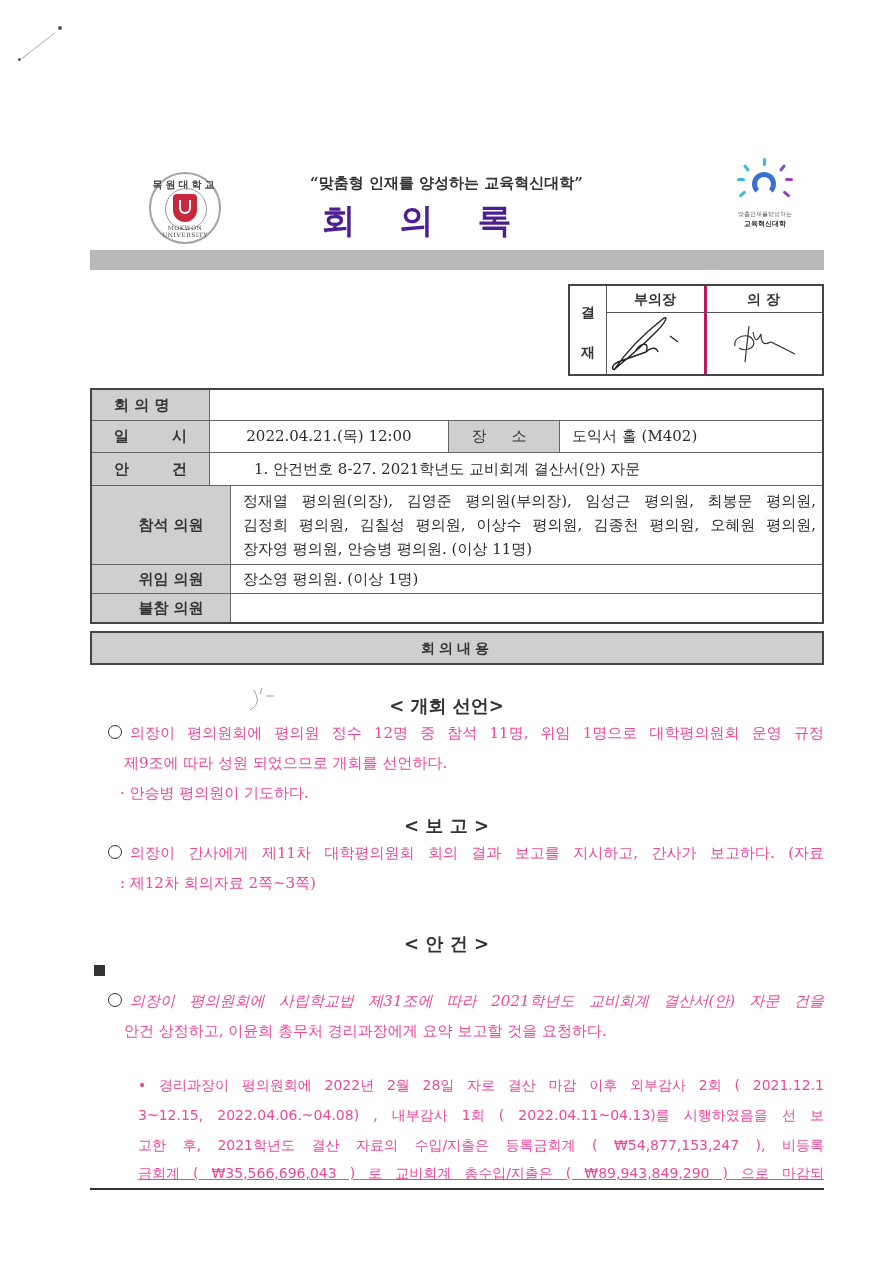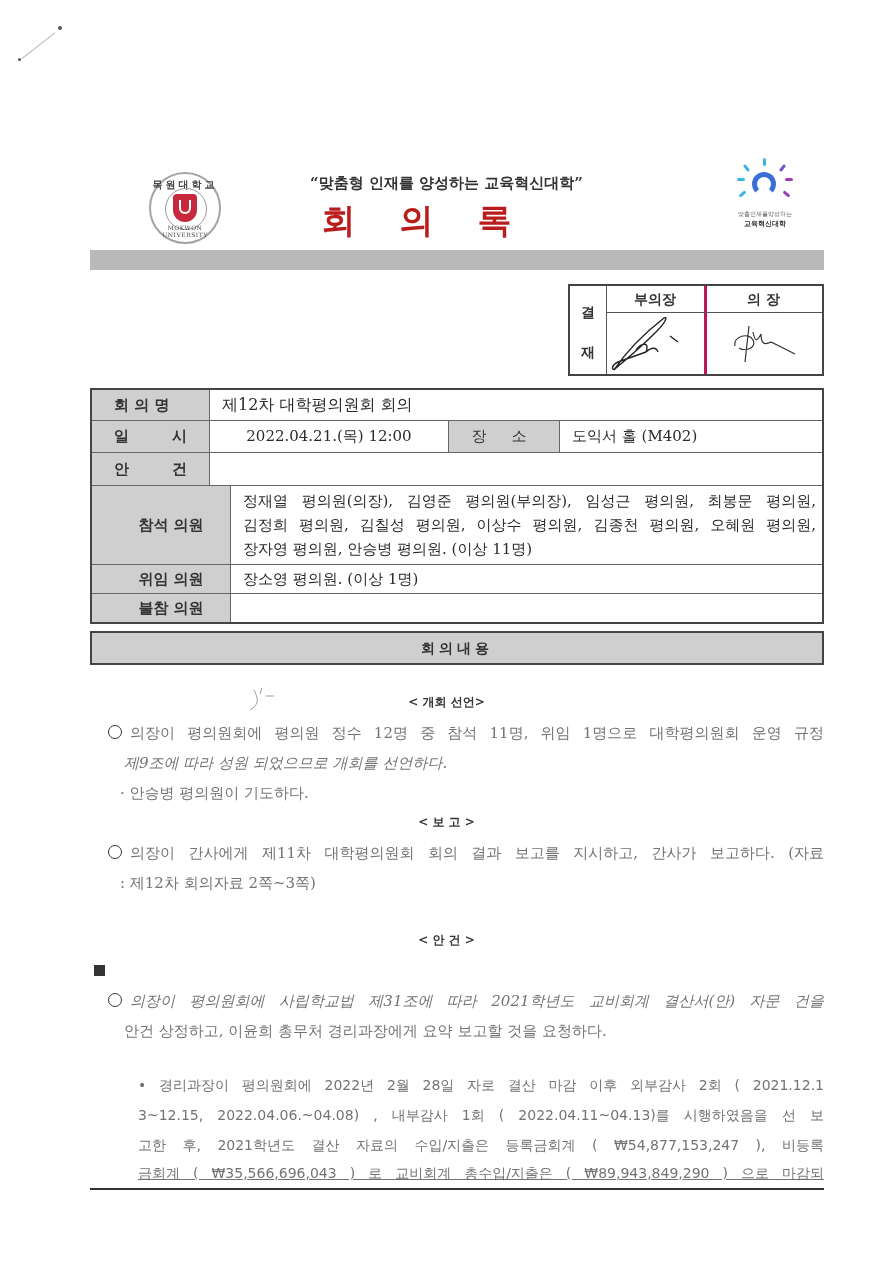--- a/index.html
+++ b/index.html
@@ -14,21 +14,21 @@
 
   
   .logo-left { left: 123px; top: 172px; width: 72px; height: 72px; border-radius: 50%; border: 2px solid #a3a3a3; box-sizing: border-box; margin-left: 26px; }
   .logo-left .inner { position: absolute; left: 14px; top: 14px; width: 40px; height: 40px; border-radius: 50%; border: 1px solid #999; }
   .logo-left .crest { position: absolute; left: 22px; top: 20px; width: 24px; height: 28px; background: #c8283c; border-radius: 4px 4px 12px 12px; }
   .logo-left .crest::after { content: ""; position: absolute; left: 6px; top: 6px; width: 12px; height: 14px; border: 2px solid #fff; border-top: none; border-radius: 0 0 7px 7px; box-sizing: border-box; }
   .logo-left .ring-text-top { position: absolute; left: 0; top: 4px; width: 100%; text-align: center; font-size: 10px; font-weight: bold; color: #444; letter-spacing: 3px; }
   .logo-left .ring-text-bot { position: absolute; left: 0; bottom: 4px; width: 100%; text-align: center; font-size: 6px; color: #444; letter-spacing: 0.5px; }
 
   .slogan { left: 0; width: 893px; top: 174px; text-align: center; font-size: 15px; font-weight: bold; color: #333; }
-  .doc-title { left: 0; width: 833px; top: 198px; text-align: center; font-size: 34px; font-weight: bold; color: #b91c1c; letter-spacing: 44px; text-indent: 44px; }
+  .doc-title { left: 0; width: 833px; top: 198px; text-align: center; font-size: 34px; font-weight: bold; color: #4c1d95; letter-spacing: 44px; text-indent: 44px; }
 
   .logo-right { left: 733px; top: 158px; width: 64px; height: 76px; }
   .logo-right .bulb { position: absolute; left: 19px; top: 14px; width: 24px; height: 24px; border-radius: 50%; border: 5px solid #3a6fd8; border-bottom-color: transparent; box-sizing: border-box; }
   .logo-right .ray { position: absolute; width: 3px; height: 8px; border-radius: 2px; }
   .logo-right .cap1 { position: absolute; left: 0; top: 52px; width: 64px; text-align: center; font-size: 6px; color: #666; font-family: "DejaVu Sans", sans-serif; }
   .logo-right .cap2 { position: absolute; left: 0; top: 61px; width: 64px; text-align: center; font-size: 7px; font-weight: bold; color: #333; font-family: "DejaVu Sans", sans-serif; }
 
   .gray-band { left: 90px; top: 250px; width: 734px; height: 20px; background: #b9b9b9; }
 
   
@@ -48,22 +48,22 @@
   .info .lbl { width: 118px; flex: none; background: #cfcfcf; border-right: 1px solid #666; display: flex; align-items: center; justify-content: center; font-size: 15px; font-weight: bold; color: #333; padding-left: 20px; }
   .info .val { flex: 1; font-size: 15px; color: #2a2a2a; padding: 0 12px; display: flex; align-items: center; }
   .lbl.spread { justify-content: space-between; padding: 0 22px; box-sizing: border-box; }
   .info .val.multi { display: block; padding: 3px 6px 3px 12px; line-height: 24px; }
   .date-cell { width: 248px; flex: none; border-right: 1px solid #666; justify-content: center; padding: 0 !important; }
   .place-lbl { width: 110px; flex: none; background: #cfcfcf; border-right: 1px solid #666; display: flex; align-items: center; justify-content: center; font-size: 15px; color: #333; letter-spacing: 10px; }
 
   
   .content-hdr { left: 90px; top: 631px; width: 734px; height: 34px; border: 2px solid #444; box-sizing: border-box; background: #cfcfcf; text-align: center; line-height: 30px; font-size: 14px; font-weight: bold; color: #333; letter-spacing: 4px; }
 
-  .sec-title { left: 0; width: 893px; text-align: center; font-size: 12px; font-weight: bold; color: #333; }
-  .para { font-size: 15px; color: #737373; line-height: 30px; }
+  .sec-title { left: 0; width: 893px; text-align: center; font-size: 18px; font-weight: bold; color: #333; }
+  .para { font-size: 15px; color: #ec4899; line-height: 30px; }
   .circle-bullet { display: inline-block; width: 12px; height: 12px; border: 1.3px solid #333; border-radius: 50%; margin-right: 8px; vertical-align: -1px; }
   .square-bullet { display: inline-block; width: 11px; height: 11px; background: #333; margin-right: 8px; vertical-align: 0px; }
   .justify { text-align: justify; text-align-last: justify; }
   .bottom-rule { left: 90px; top: 1188px; width: 734px; height: 2px; background: #333; }
   .pen-mark { position: absolute; }
 </style>
 </head>
 <body>
 
 <div class="speck" style="left:58px;top:26px;"></div>
@@ -112,36 +112,36 @@
       <path d="M30 34 C 28 24, 44 20, 48 28 C 52 36, 40 40, 34 36 M44 14 L40 50 M48 20 C 50 30, 52 30, 56 22 C 56 30, 58 34, 66 30 L 90 42" stroke="#333" stroke-width="1.2" fill="none"></path>
     </svg>
   </div>
 </div>
 
 <div class="abs info">
   <div class="row" style="height:30px;">
     <div class="lbl spread">
         <span>회 의 명</span>
       </div>
-    <div class="val" style="font-size:16px;">제12차 대학평의원회 회의</div>
   </div>
   <div class="row" style="height:31px;">
     <div class="lbl spread">
         <span>일</span>
         <span>시</span>
       </div>
     <div class="val date-cell">2022.04.21.(목) 12:00</div>
     <div class="place-lbl">장 소</div>
     <div class="val">도익서 홀 (M402)</div>
   </div>
   <div class="row" style="height:32px;">
     <div class="lbl spread">
         <span>안</span>
         <span>건</span>
       </div>
+    <div class="val" style="padding-left:44px;">1. 안건번호 8-27. 2021학년도 교비회계 결산서(안) 자문</div>
   </div>
   <div class="row" style="height:78px;">
     <div class="lbl">참석 의원</div>
     <div class="val multi">
       <div class="justify">정재열 평의원(의장), 김영준 평의원(부의장), 임성근 평의원, 최봉문 평의원,</div>
       <div class="justify">김정희 평의원, 김칠성 평의원, 이상수 평의원, 김종천 평의원, 오혜원 평의원,</div>
       <div>장자영 평의원, 안승병 평의원. (이상 11명)</div>
     </div>
   </div>
   <div class="row" style="height:28px;">
@@ -155,21 +155,21 @@
 </div>
 
 <div class="abs content-hdr">회의내용</div>
 
 <svg class="pen-mark" style="left:240px;top:684px;" width="60" height="30" viewBox="0 0 60 30">
   <path d="M14 6 C 18 14, 20 20, 10 26 M22 4 L20 10 M26 12 L34 12" stroke="#999" stroke-width="1" fill="none"></path>
 </svg>
 
 <div class="abs sec-title" style="top:694px;">&lt; 개회 선언&gt;</div>
 <div class="abs para justify" style="left:108px;top:718px;width:716px;"><span class="circle-bullet"></span><span>의장이 평의원회에 평의원 정수 12명 중 참석 11명, 위임 1명으로 대학평의원회 운영 규정</span></div>
-<div class="abs para" style="left:124px;top:748px;font-style:italic;">제9조에 따라 성원 되었으므로 개회를 선언하다.</div>
+<div class="abs para" style="left:124px;top:748px;">제9조에 따라 성원 되었으므로 개회를 선언하다.</div>
 <div class="abs para" style="left:120px;top:778px;">· 안승병 평의원이 기도하다.</div>
 
 <div class="abs sec-title" style="top:814px;">&lt; 보  고 &gt;</div>
 <div class="abs para justify" style="left:108px;top:838px;width:716px;"><span class="circle-bullet"></span><span>의장이 간사에게 제11차 대학평의원회 회의 결과 보고를 지시하고, 간사가 보고하다. (자료</span></div>
 <div class="abs para" style="left:120px;top:868px;">: 제12차 회의자료 2쪽~3쪽)</div>
 
 <div class="abs sec-title" style="top:932px;">&lt; 안  건 &gt;</div>
 <div class="abs para" style="left:94px;top:956px;font-weight:bold;"><span class="square-bullet"></span></div>
 <div class="abs para justify" style="left:108px;top:986px;width:716px;font-style:italic;"><span class="circle-bullet"></span><span>의장이 평의원회에 사립학교법 제31조에 따라 2021학년도 교비회계 결산서(안) 자문 건을</span></div>
 <div class="abs para" style="left:124px;top:1016px;">안건 상정하고, 이윤희 총무처 경리과장에게 요약 보고할 것을 요청하다.</div>

